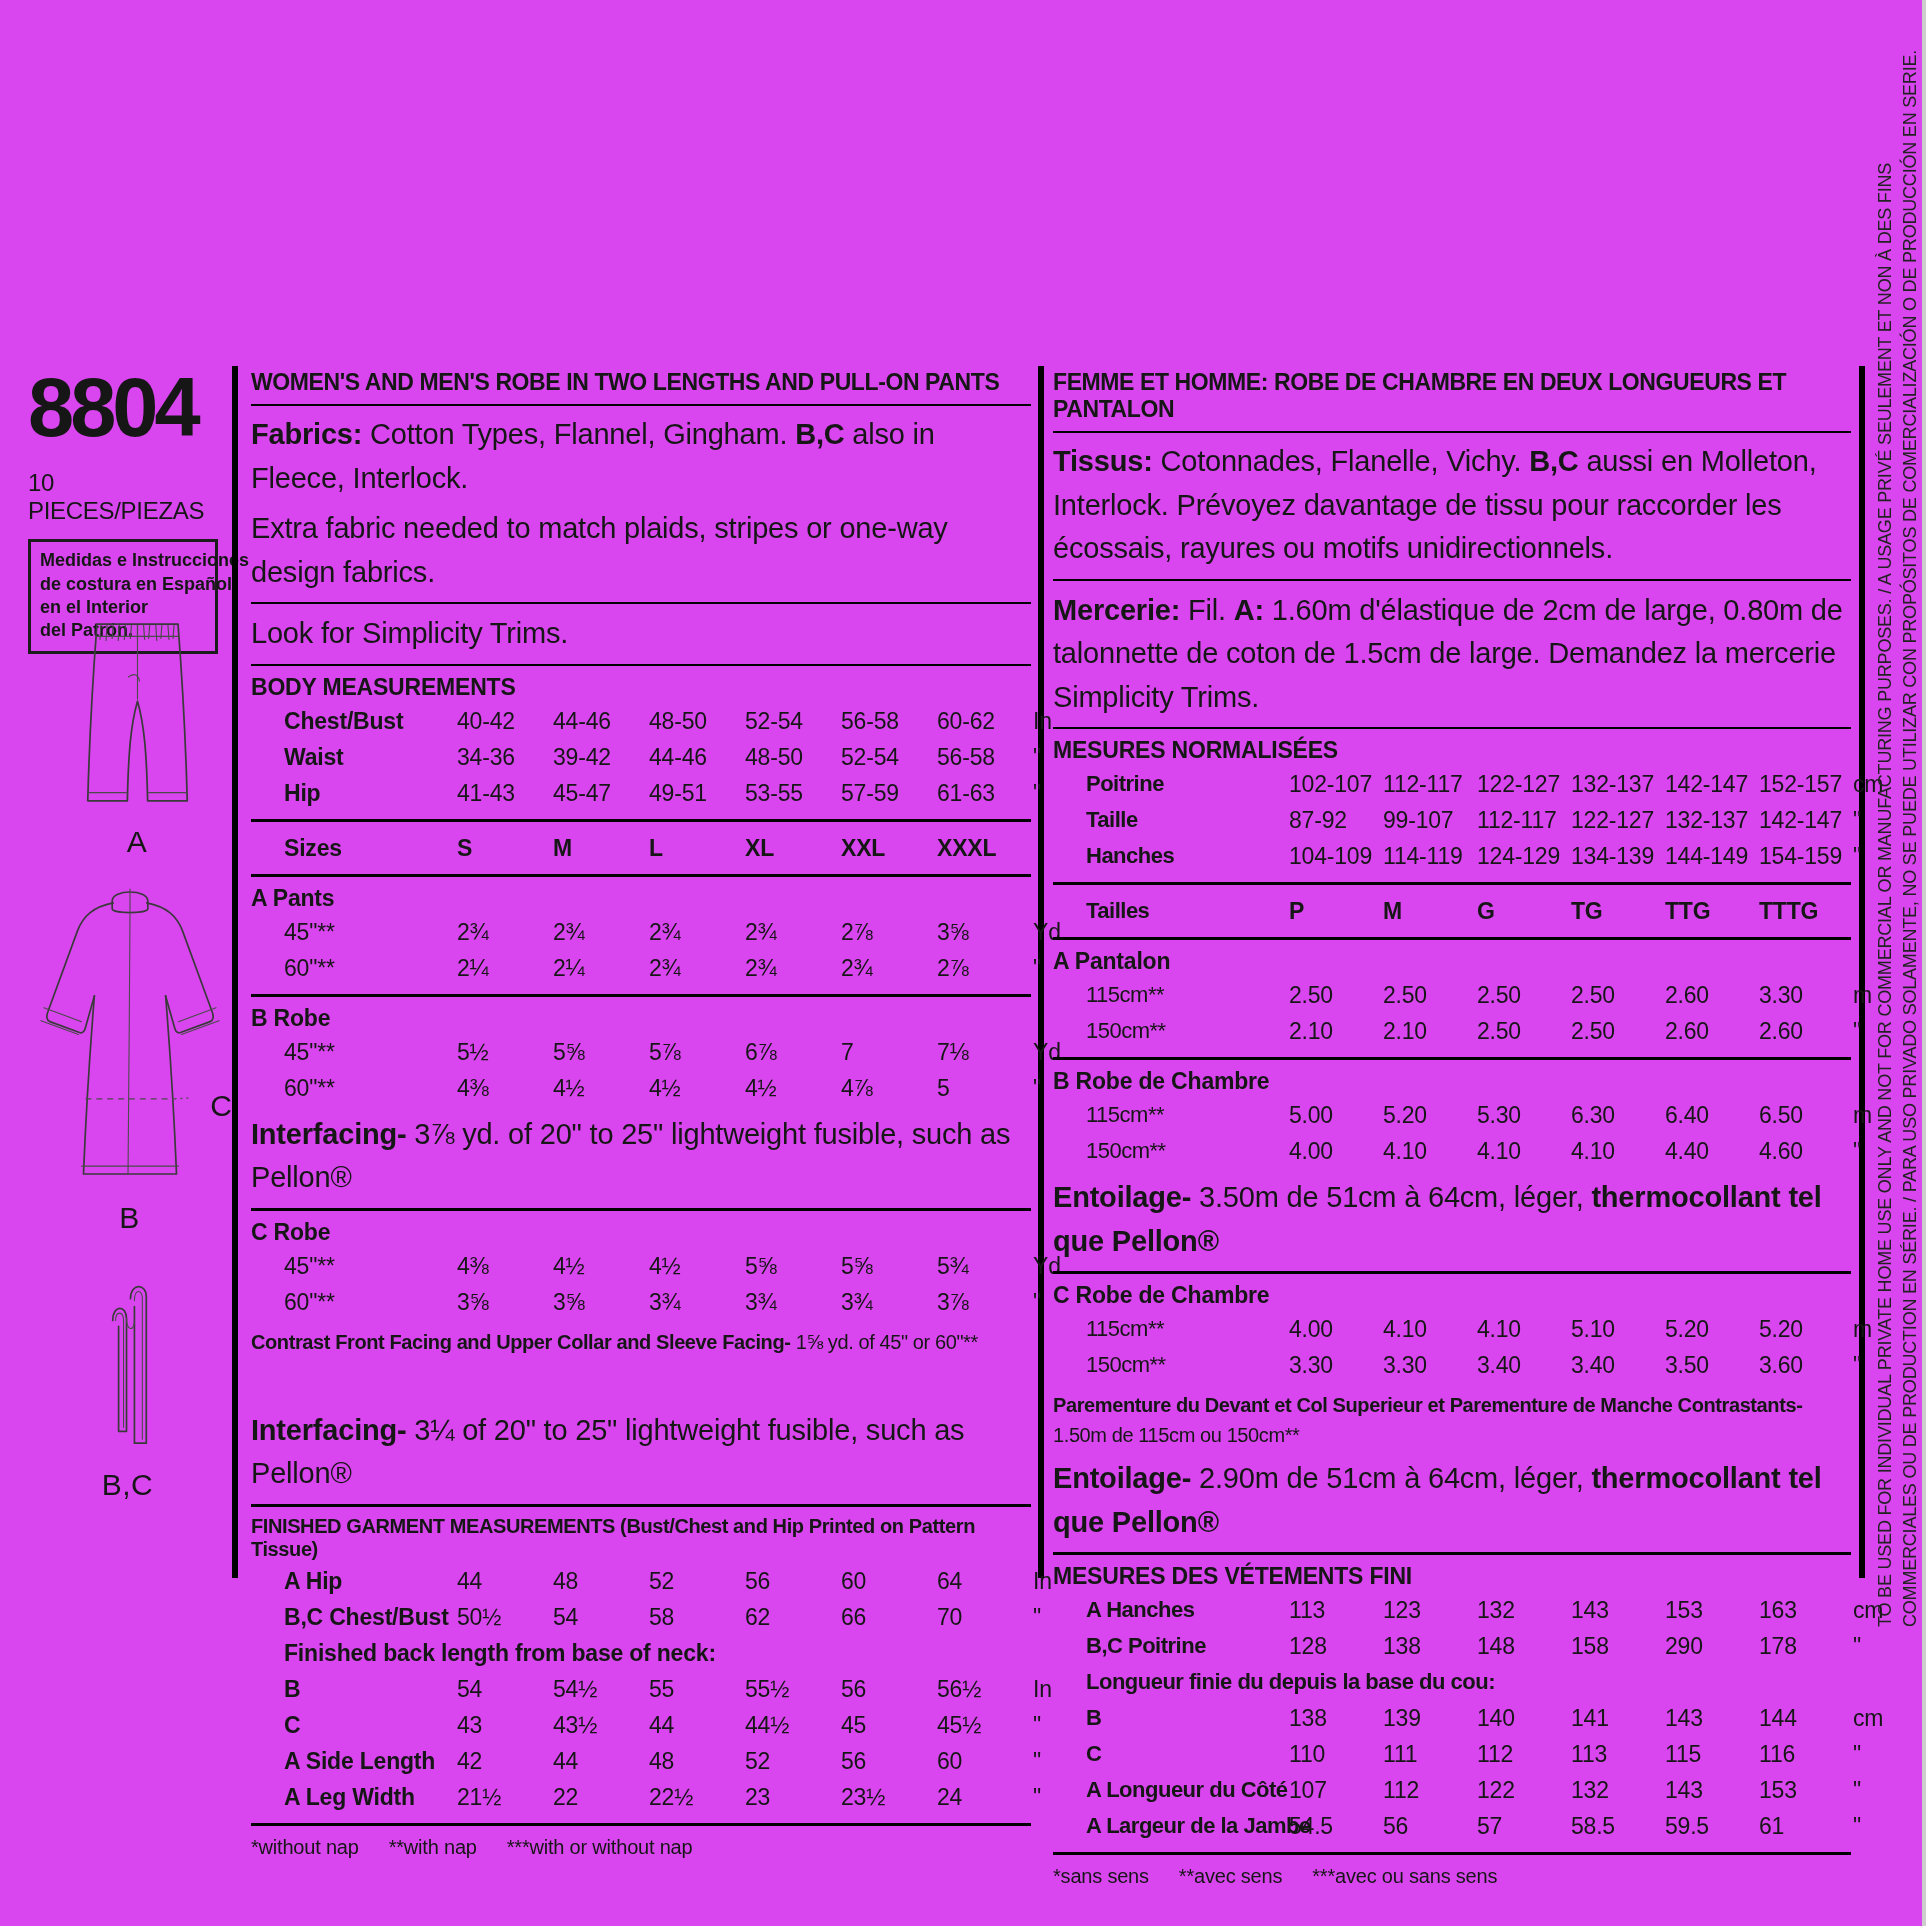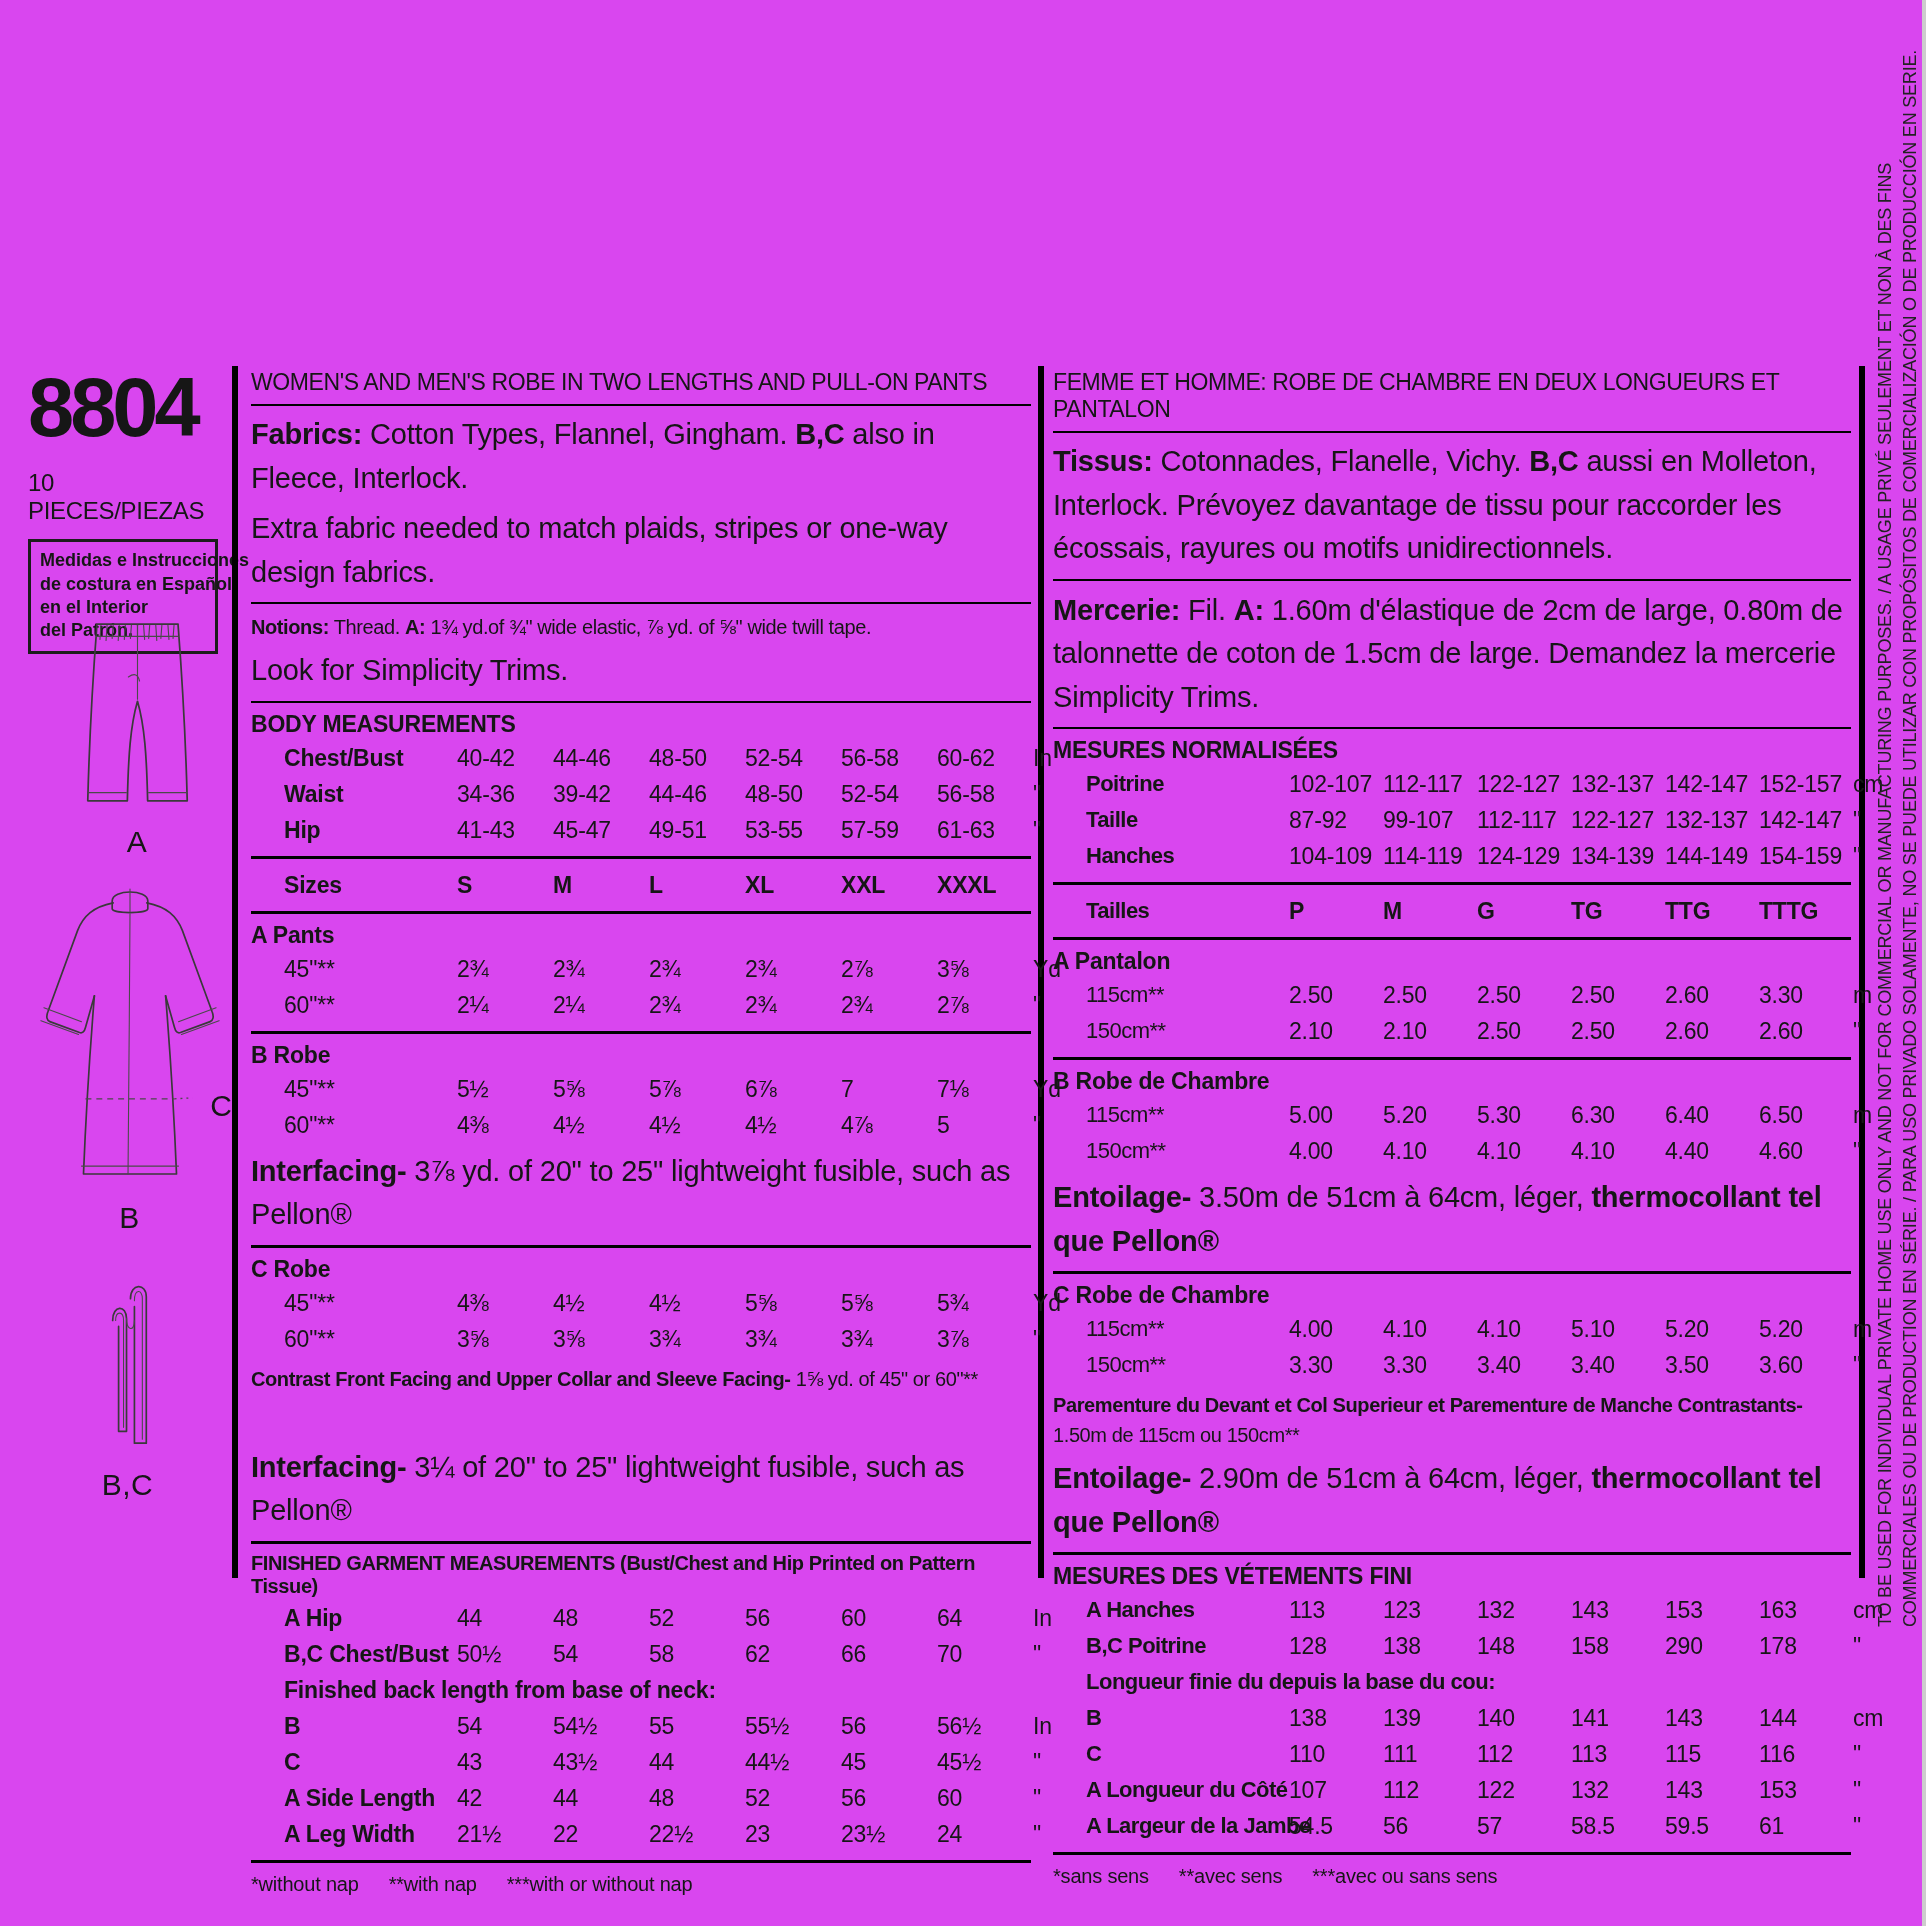--- a/index.html
+++ b/index.html
@@ -29,21 +29,21 @@
   
   .vbar{position:absolute;top:366px;width:6px;height:1212px;background:#000;}
   .vbar1{left:232px;}
   .vbar2{left:1038px;}
   .vbar3{left:1859px;}
 
   
   .col{position:absolute;top:368px;}
   .col-en{left:251px;width:780px;}
   .col-fr{left:1053px;width:798px;}
-  .sec-title{font-weight:normal;font-size:23px;letter-spacing:-0.4px;padding:1px 0 8px;
+  .sec-title{font-weight:bold;font-size:23px;letter-spacing:-0.4px;padding:1px 0 8px;
              border-bottom:2px solid #000;}
   .para{font-size:29px;line-height:1.5;margin:7px 0;letter-spacing:-0.2px;}
   .b{font-weight:bold;}
   .rule{border:none;border-top:2px solid #000;margin:8px 0;}
   .rule.th{border-top-width:3px;}
   .h{font-weight:bold;font-size:23px;margin:8px 0 2px;letter-spacing:-0.2px;}
   .tight{font-size:20px;letter-spacing:-0.4px;}
   .gap{height:38px;}
 
   
@@ -128,21 +128,20 @@
   <div class="vbar vbar2"></div>
   <div class="vbar vbar3"></div>
 
   <div class="col col-en">
     <div class="sec-title">WOMEN'S AND MEN'S ROBE IN TWO LENGTHS AND PULL-ON PANTS</div>
 
     <p class="para"><span class="b">Fabrics:</span><span> Cotton Types, Flannel, Gingham. </span><span class="b">B,C</span><span> also in Fleece, Interlock.</span></p>
     <p class="para">Extra fabric needed to match plaids, stripes or one-way design fabrics.</p>
     <hr class="rule">
 
-    <p class="para tight"><span class="b">Notions:</span><span> Thread. </span><span class="b">A:</span><span> 1¾ yd.of ¾" wide elastic, ⅞ yd. of ⅝" wide twill tape.</span></p>
     <p class="para">Look for Simplicity Trims.</p>
     <hr class="rule">
 
     <div class="h">BODY MEASUREMENTS</div>
     <div class="tbl">
         <div class="trow">
           <div class="tlabel lb">Chest/Bust</div>
           <div class="tcell">40-42</div>
           <div class="tcell">44-46</div>
           <div class="tcell">48-50</div>

